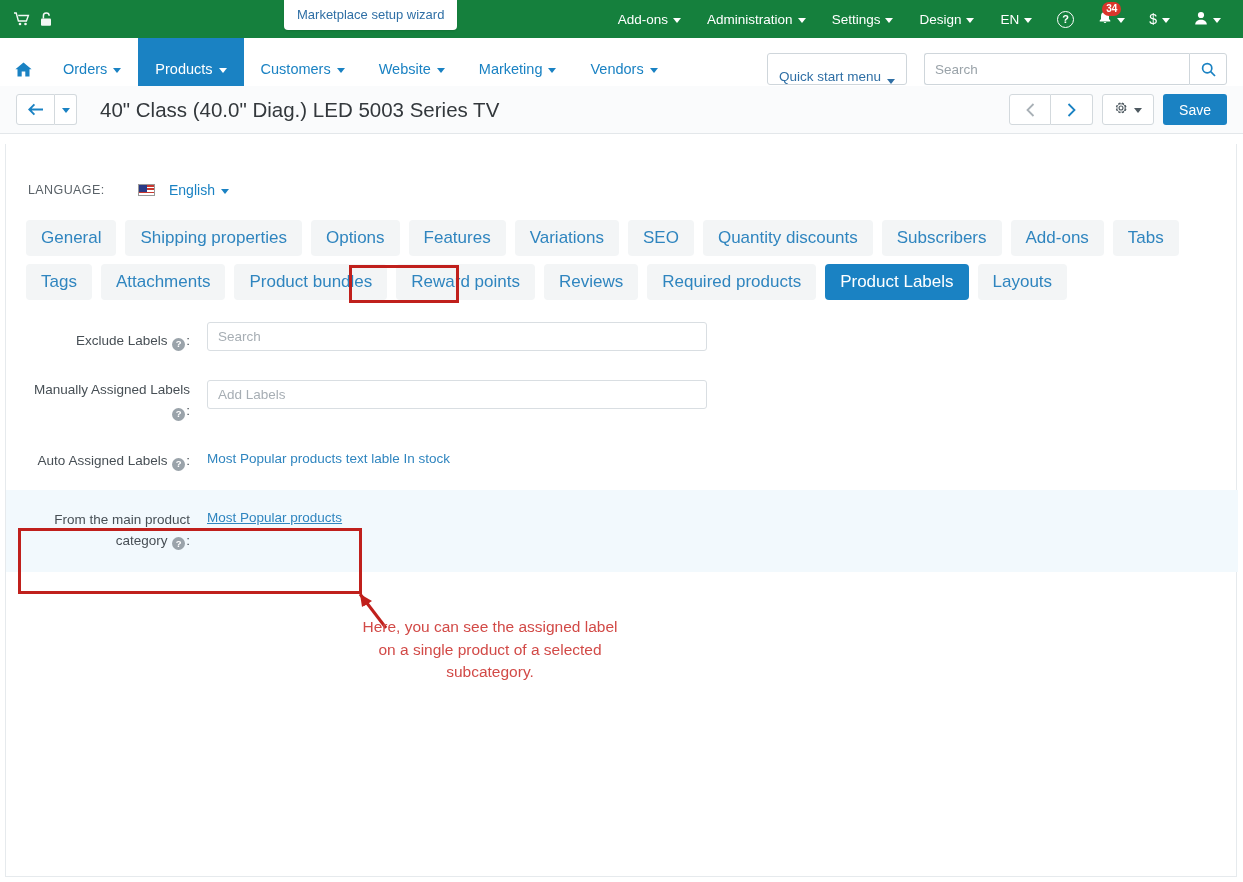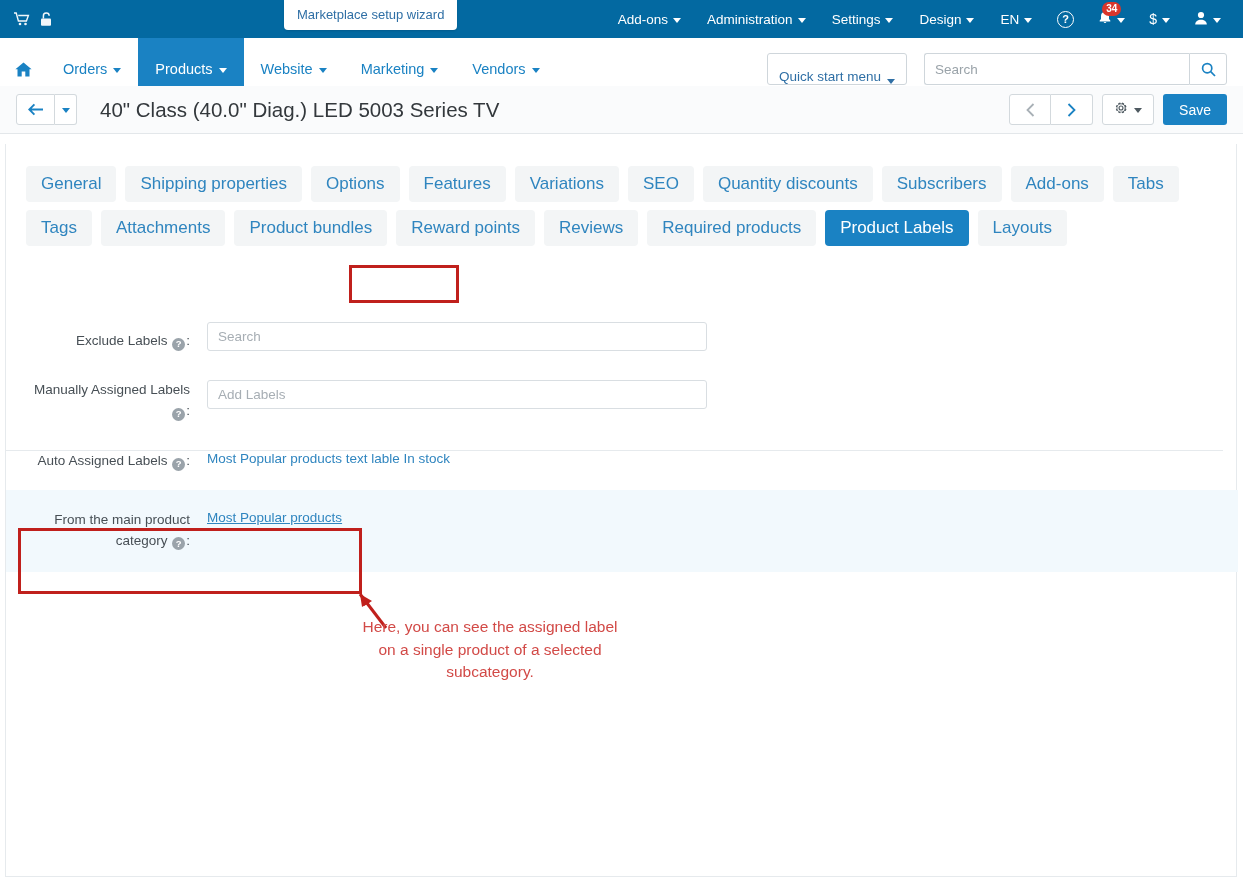--- a/index.html
+++ b/index.html
@@ -7,21 +7,21 @@
     margin: 0; padding: 0;
     width: 1243px; height: 882px;
     background: #ffffff;
     font-family: "Liberation Sans", sans-serif;
     overflow: hidden;
   }
 
   
   .topbar {
     position: absolute; left: 0; top: 0; width: 1243px; height: 38px;
-    background: #0369a1;
+    background: #15803d;
     display: flex; align-items: center;
   }
   .topbar-left { display: flex; align-items: center; gap: 10px; padding-left: 14px; }
   .tb-icon {
     color: #ffffff; font-size: 15px; line-height: 1; opacity: .95;
     display: inline-flex; align-items: center; justify-content: center;
   }
   .wizard-tab {
     position: absolute; left: 284px; top: 0px;
     background: #ffffff; color: #2f6fa5;
@@ -311,20 +311,24 @@
   </div>
   <div class="nav-item">
     <span>Orders</span>
     <i class="caret"></i>
   </div>
   <div class="nav-item active">
     <span>Products</span>
     <i class="caret"></i>
   </div>
   <div class="nav-item">
+    <span>Customers</span>
+    <i class="caret"></i>
+  </div>
+  <div class="nav-item">
     <span>Website</span>
     <i class="caret"></i>
   </div>
   <div class="nav-item">
     <span>Marketing</span>
     <i class="caret"></i>
   </div>
   <div class="nav-item">
     <span>Vendors</span>
     <i class="caret"></i>
@@ -381,20 +385,31 @@
         </svg>
       </span>
       <i class="caret"></i>
     </div>
     <button class="savebtn">Save</button>
   </div>
 </div>
 
 <div class="content">
 
+  <div class="langrow">
+    <div class="langlabel">LANGUAGE:</div>
+    <div class="langsel">
+      <span class="flag">
+        <span class="stripes"></span>
+          <span class="canton"></span>
+      </span>
+      <span>English</span>
+      <i class="caret"></i>
+    </div>
+  </div>
 
   <div class="tabs">
     <div class="tab">General</div>
     <div class="tab">Shipping properties</div>
     <div class="tab">Options</div>
     <div class="tab">Features</div>
     <div class="tab">Variations</div>
     <div class="tab">SEO</div>
     <div class="tab">Quantity discounts</div>
     <div class="tab">Subscribers</div>

